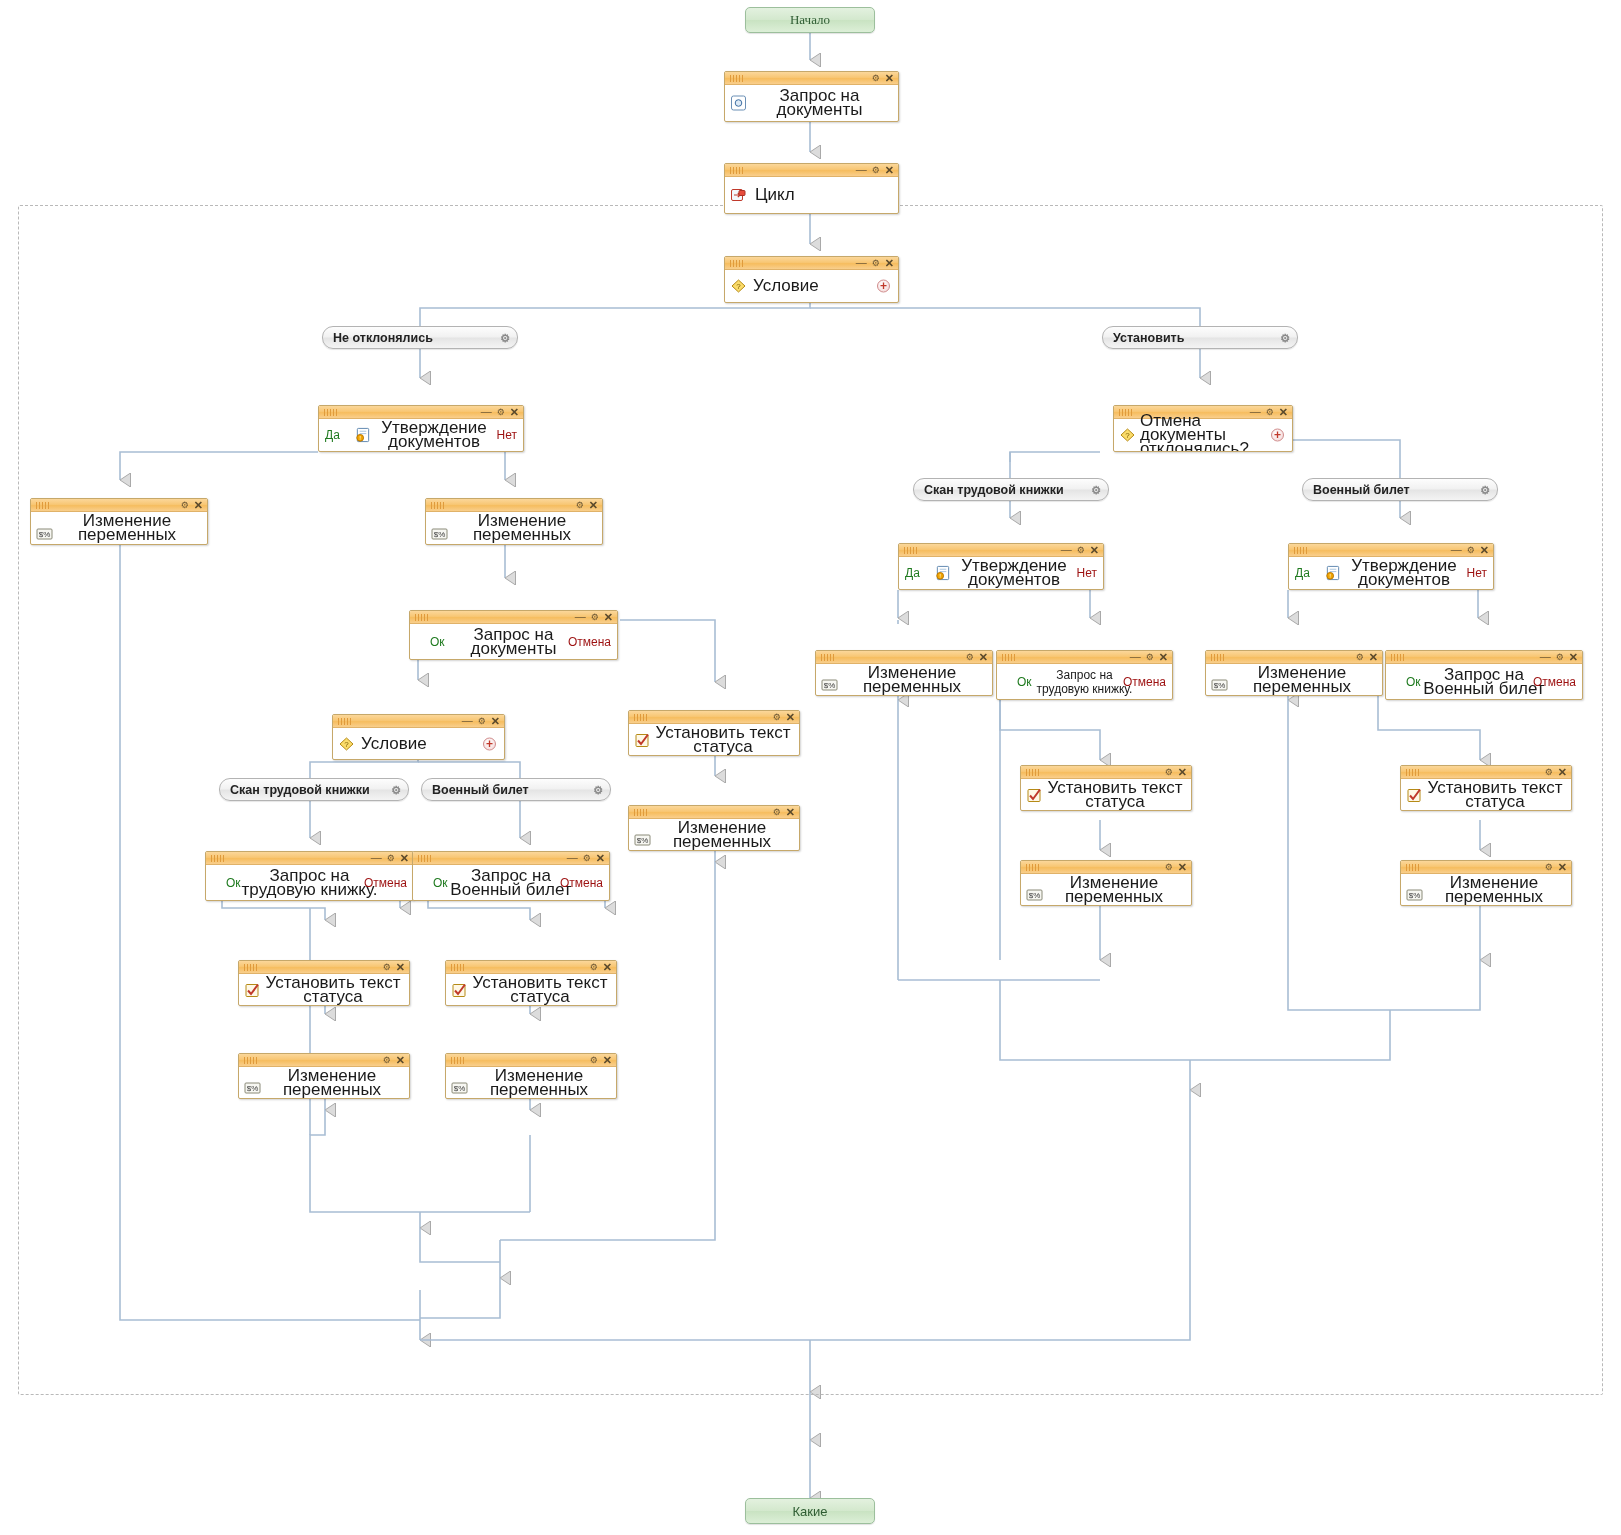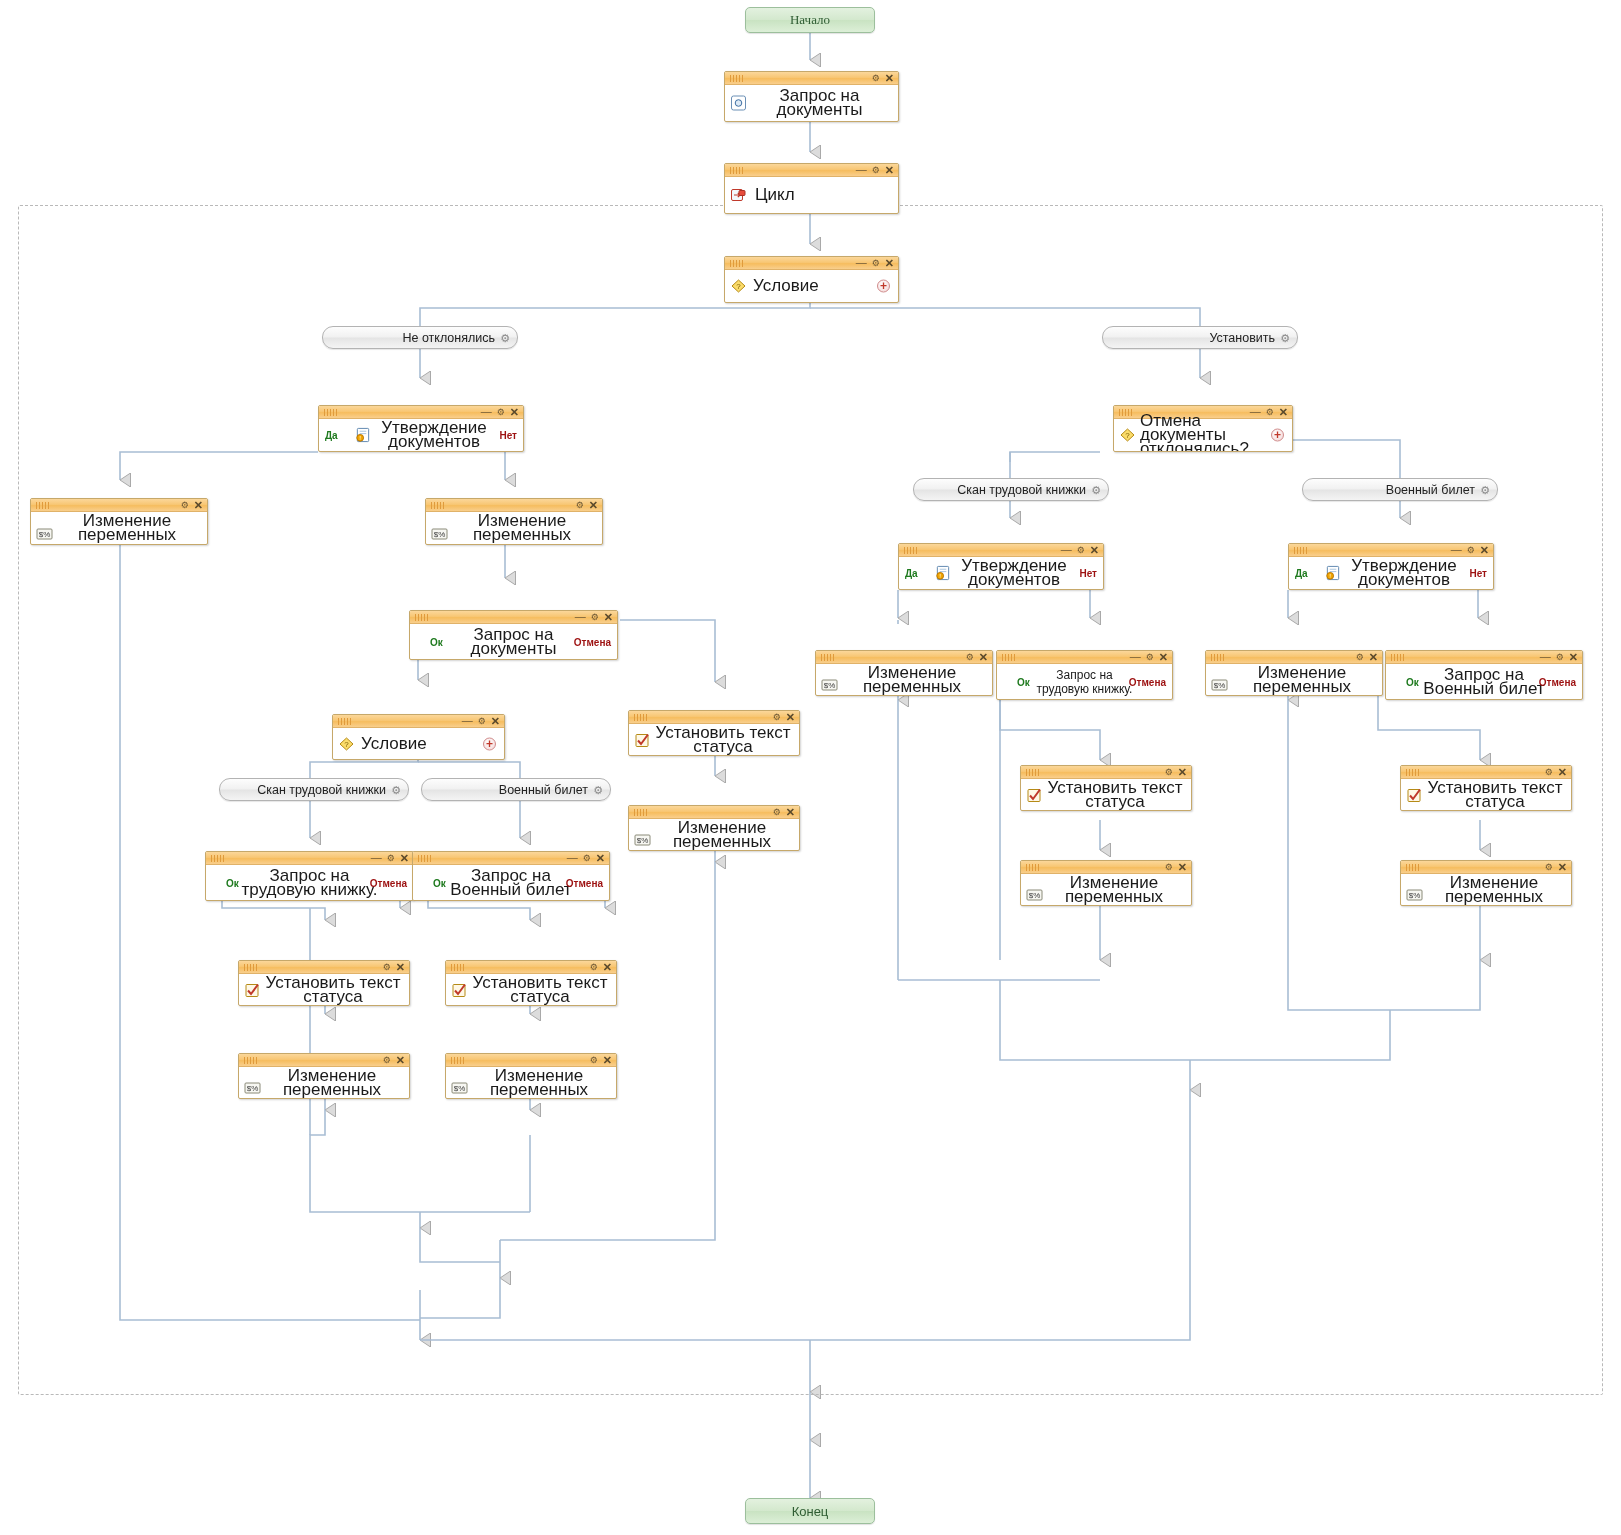--- a/index.html
+++ b/index.html
@@ -41,23 +41,24 @@
   .branch-pill {
     position: absolute;
     height: 23px;
     border: 1px solid #b3b3b3;
     border-radius: 11px;
     background: linear-gradient(to bottom, #fdfdfd 0%, #f1f1f1 48%, #e4e4e4 52%, #f4f4f4 100%);
     color: #222;
     font-size: 12.5px;
     display: flex;
     align-items: center;
-    justify-content: flex-end;
+    justify-content: flex-start;
     box-shadow: 0 1px 1px rgba(0,0,0,0.10);
     padding: 0 22px 0 10px;
+    font-weight: bold;
   }
   .branch-pill .gear {
     position: absolute;
     right: 7px; top: 50%;
     transform: translateY(-50%);
   }
 
   
   .card {
     position: absolute;
@@ -118,24 +119,23 @@
   .card .ico {
     position: absolute;
     left: 5px;
     bottom: 3px;
     width: 17px; height: 17px;
   }
   .card .ico.mid { top: 50%; bottom: auto; transform: translateY(-50%); }
 
   .port {
     position: absolute;
-    font-size: 10px;
+    font-size: 12px;
     top: 50%;
     transform: translateY(-50%);
-    font-weight: bold;
   }
   .port.yes  { left: 6px;  color: #1f7a1f; }
   .port.no   { right: 6px; color: #9d1111; }
   .port.ok   { left: 20px;  color: #1f7a1f; }
   .port.cancel { right: 6px; color: #9d1111; }
 
   .plus-btn {
     position: absolute;
     right: 8px; top: 50%;
     transform: translateY(-50%);
@@ -286,21 +286,21 @@
     </g>
   </svg>
 
   <div class="loop-frame" style="left:18px; top:205px; width:1585px; height:1190px;"></div>
 
   <div class="terminator" style="left:745px; top:7px; width:130px;font-family:Liberation Serif, serif;">
     <span>Начало</span>
   </div>
 
   <div class="terminator" style="left:745px; top:1498px; width:130px;">
-    <span>Конец</span>
+    <span>Какие</span>
   </div>
 
   <div class="card" style="left:724px; top:71px; width:175px; height:51px;">
     <div class="titlebar">
       <span class="grip"></span>
       <span class="tb-btns">
         <span class="tb-btn">⚙</span>
         <span class="tb-btn close">✕</span>
       </span>
     </div>

